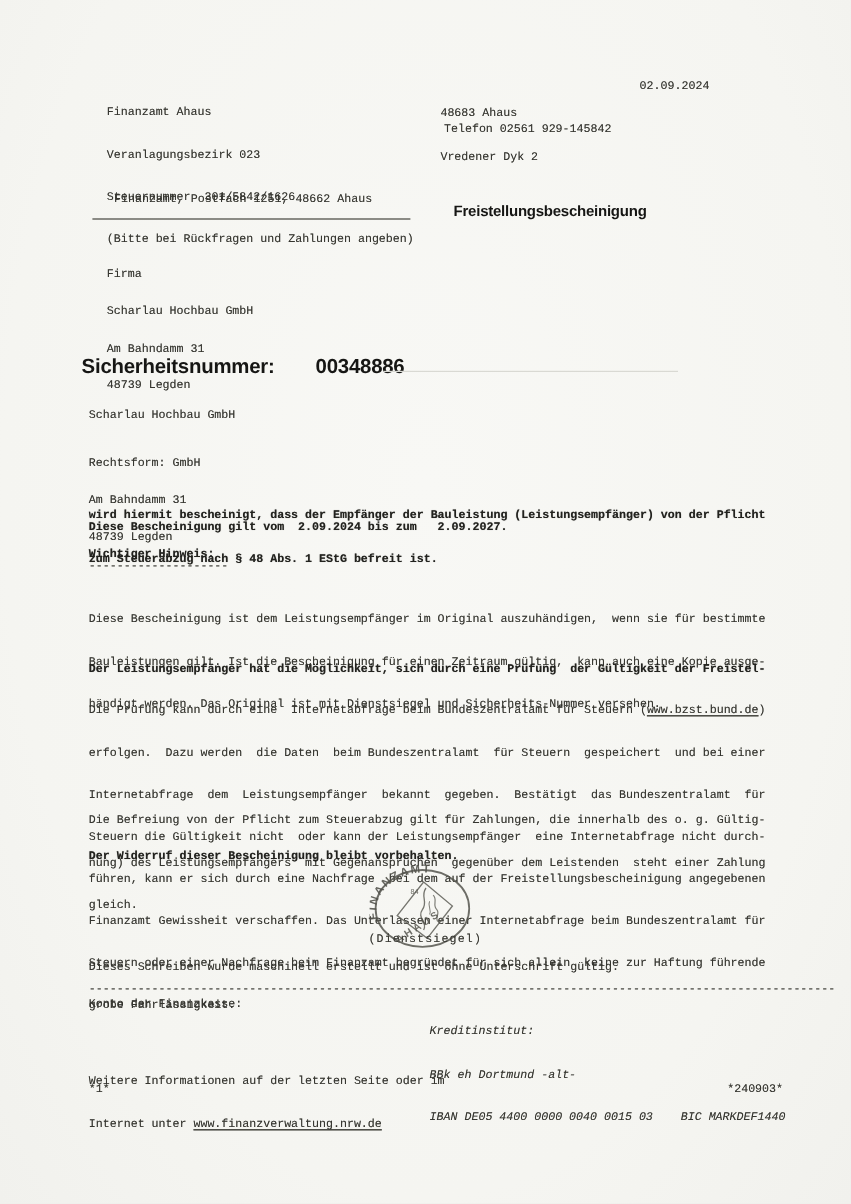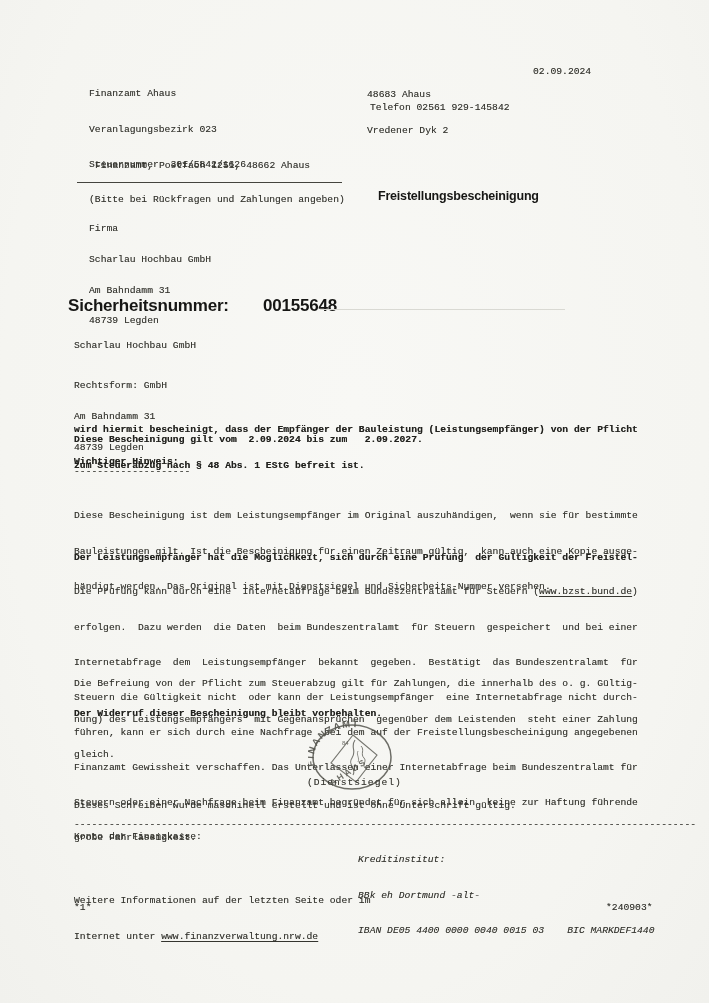--- a/index.html
+++ b/index.html
@@ -58,24 +58,24 @@
   <div class="abs mono" style="left:95px;top:160px;">Finanzamt, Postfach 1251, 48662 Ahaus</div>
   <div class="abs rule" style="left:77px;top:182px;width:265px;"></div>
 
   <div class="abs mono lh10" style="left:89px;top:204px;">
     <div>Firma</div>
     <div>Scharlau Hochbau GmbH</div>
     <div>Am Bahndamm 31</div>
     <div>48739 Legden</div>
   </div>
 
-  <div class="abs sansb title" style="left:378px;top:189px;text-align:center;">Freistellungsbescheinigung</div>
+  <div class="abs sansb title" style="left:378px;top:169px;text-align:center;">Freistellungsbescheinigung</div>
 
   <div class="abs sansb sec" style="left:68px;top:296px;">Sicherheitsnummer:</div>
-  <div class="abs sansb sec" style="left:263px;top:296px;">00155648</div>
+  <div class="abs sansb sec" style="left:263px;top:296px;">00348886</div>
   <div class="abs faintline" style="left:320px;top:309px;width:245px;"></div>
 
   <div class="abs mono" style="left:74px;top:340px;">Scharlau Hochbau GmbH</div>
   <div class="abs mono lh10" style="left:74px;top:361px;">
     <div>Rechtsform: GmbH</div>
     <div>Am Bahndamm 31</div>
     <div>48739 Legden</div>
   </div>
 
   <div class="abs mono b" style="left:74px;top:401px;">

